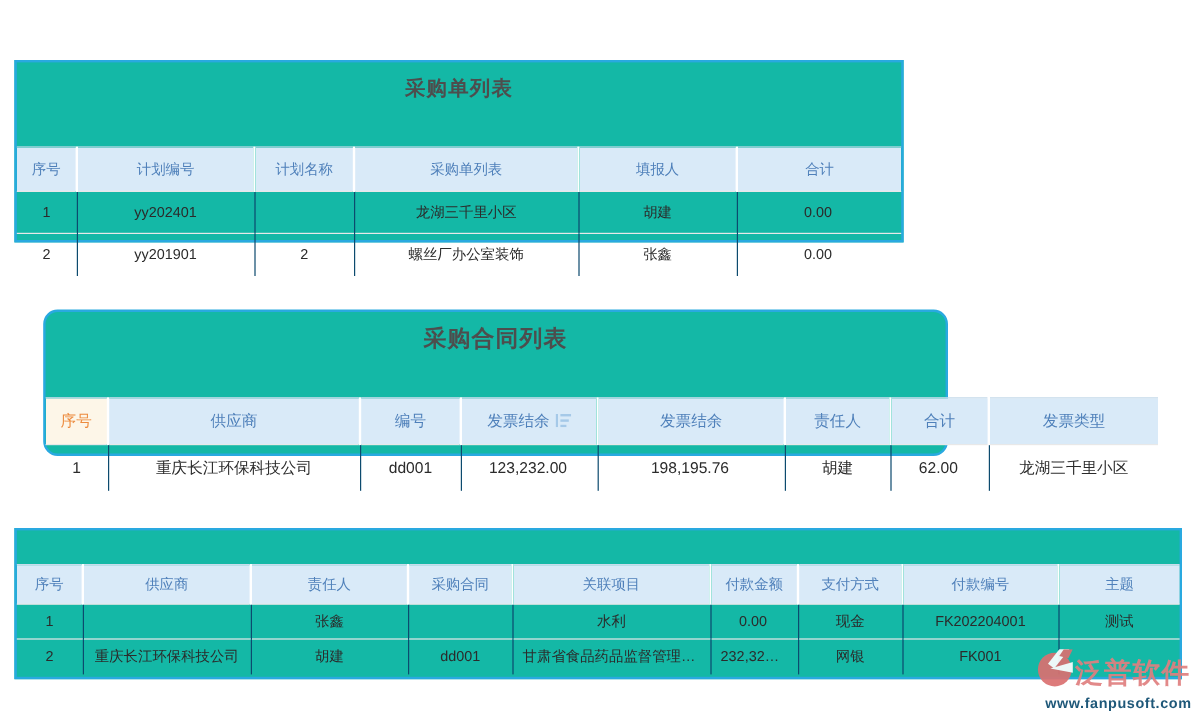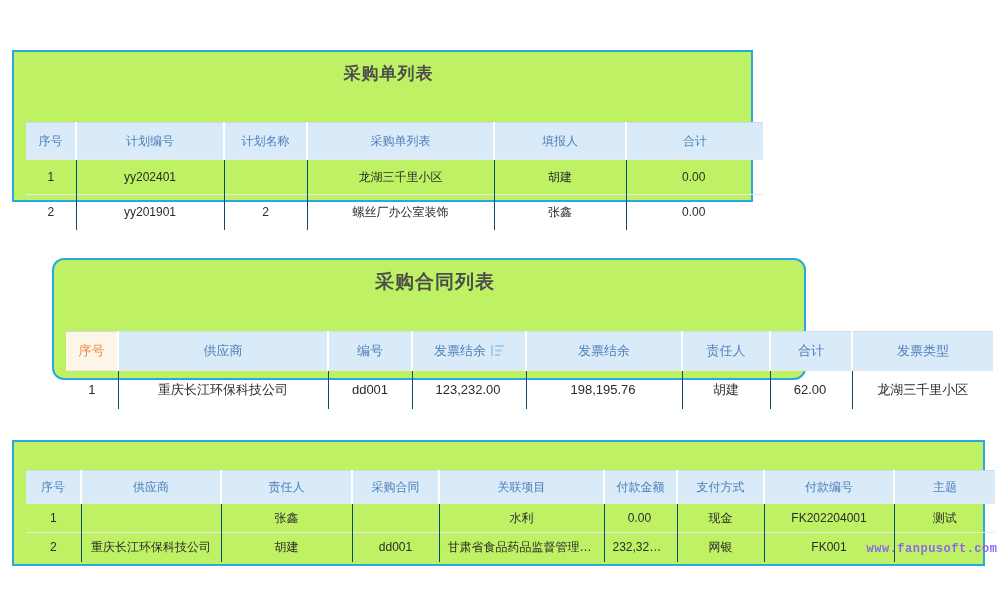--- a/index.html
+++ b/index.html
@@ -2,26 +2,25 @@
 <html><head>
 <meta charset="utf-8">
 <style>
   html,body{margin:0;padding:0;}
   body{
     width:1000px;height:600px;position:relative;background:#ffffff;
     font-family:"Liberation Sans","DejaVu Sans",sans-serif;
     overflow:hidden;
   }
   .panel{
-    position:absolute;background:#bef264;border:2px solid #29a9e0;
+    position:absolute;background:#14b8a6;border:2px solid #29a9e0;
     box-sizing:border-box;
-    padding-left:12px;
   }
   #panel1{left:12px;top:50px;width:741px;height:152px;}
-  #panel2{left:52px;top:258px;width:754px;height:122px;border-radius:12px;}
+  #panel2{left:36px;top:258px;width:754px;height:122px;border-radius:12px;}
   #panel3{left:12px;top:440px;width:973px;height:126px;}
 
   .title{
     display:flex;align-items:center;justify-content:center;
     font-weight:bold;color:#4d4d4d;letter-spacing:1px;
   }
   #panel1 .title{height:42px;font-size:17px;}
   #panel2 .title{height:43px;font-size:19px;}
   #panel3 .title{height:31px;font-size:16px;}
 
@@ -52,22 +51,22 @@
   .watermark{
     position:absolute;left:864px;top:541px;width:136px;z-index:10;
     opacity:0.92;text-align:center;
   }
   .wm-row{display:flex;align-items:center;justify-content:flex-start;}
   .wm-brand{
     font-size:23px;font-weight:bold;color:#e07f7f;letter-spacing:1px;
     line-height:30px;white-space:nowrap;
   }
   .wm-url{
-    font-size:12px;font-weight:bold;color:#8b5cf6;letter-spacing:0.5px;
-    margin-top:1px;white-space:nowrap;font-family:Liberation Mono, monospace;
+    font-size:12px;font-weight:bold;color:#0c4a6e;letter-spacing:0.5px;
+    margin-top:1px;white-space:nowrap;
   }
   .wm-logo{flex:0 0 auto;margin-right:2px;}
 </style>
 </head>
 <body>
 
 <div class="panel" id="panel1">
   <div class="title">采购单列表</div>
   <table>
     <colgroup>
@@ -201,14 +200,25 @@
         <td class="num">232,324.00</td>
         <td>网银</td>
         <td>FK001</td>
         <td></td>
       </tr>
     </tbody>
   </table>
 </div>
 
 <div class="watermark">
+  <div class="wm-row">
+    <span class="wm-logo">
+      <svg width="30" height="32" viewBox="0 0 32 34">
+        <circle cx="16" cy="18" r="15" fill="#db7070"></circle>
+        <polygon points="33,11 12,17 33,21" fill="#ffffff"></polygon>
+        <rect x="13" y="-8" width="7" height="24" transform="rotate(38 16 10)" fill="#ffffff"></rect>
+        <polygon points="24,0 32,0 28,8 20,6" fill="#db7070"></polygon>
+      </svg>
+    </span>
+    <span class="wm-brand">泛普软件</span>
+  </div>
   <div class="wm-url">www.fanpusoft.com</div>
 </div>
 
 </body></html>

